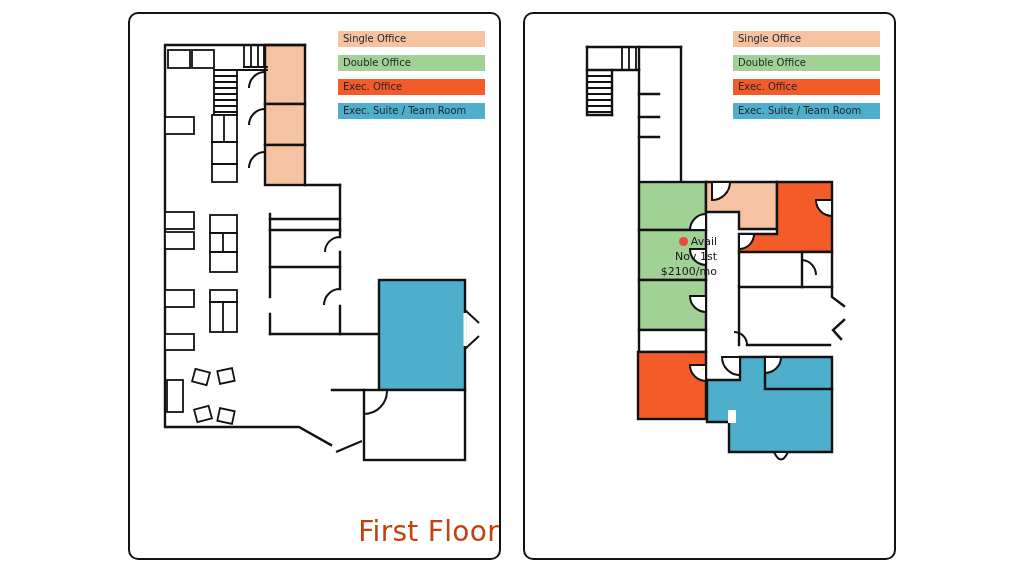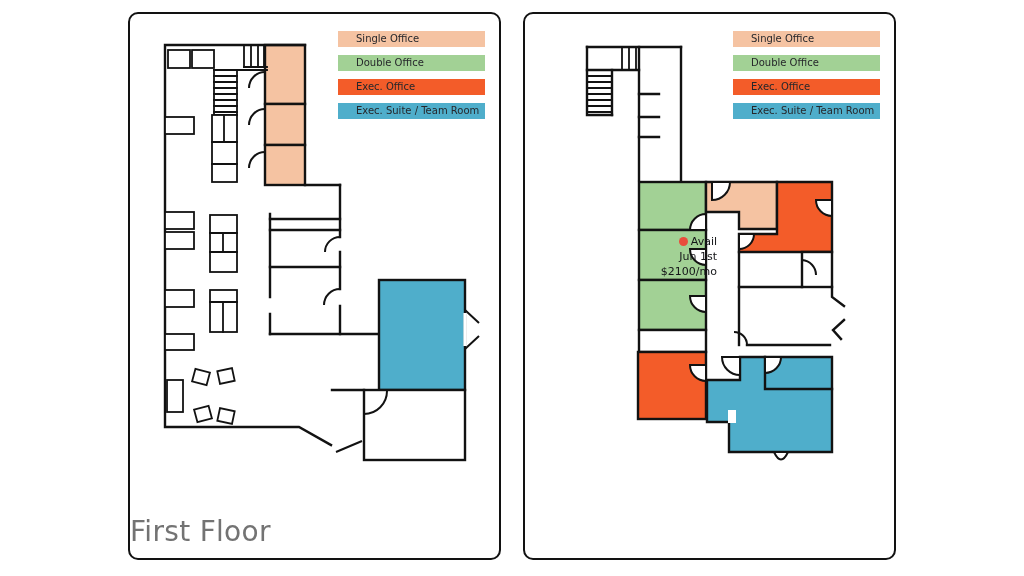--- a/index.html
+++ b/index.html
@@ -5,23 +5,23 @@
   html,body{margin:0;padding:0;background:#ffffff;}
   .stage{position:relative;width:1024px;height:576px;background:#fff;overflow:hidden;
          font-family:"DejaVu Sans","Liberation Sans",sans-serif;color:#1a1a1a;}
   .panel{position:absolute;top:12px;width:373px;height:548px;background:#fff;
          border:2.5px solid #121212;border-radius:10px;box-sizing:border-box;}
   .panel.p1{left:128px;}
   .panel.p2{left:523px;}
   .plan{position:absolute;left:0;top:0;}
   .legend{position:absolute;left:208px;top:17px;width:150px;}
   .lrow{width:147px;height:16px;margin-bottom:8px;font-size:10px;line-height:16px;
-        padding-left:18px;box-sizing:border-box;color:#26272b;white-space:nowrap;overflow:hidden;}
-  .title{position:absolute;left:0;right:0;top:501px;text-align:left;
-         font-size:28px;letter-spacing:.3px;color:#737373;}
+        padding-left:5px;box-sizing:border-box;color:#26272b;white-space:nowrap;overflow:hidden;}
+  .title{position:absolute;left:0;right:0;top:501px;text-align:right;
+         font-size:28px;letter-spacing:.3px;color:#c2410c;}
   .avail-note{position:absolute;left:100px;top:220px;width:92px;text-align:right;
               font-size:11px;line-height:15px;color:#141518;}
   .dot{display:inline-block;width:9px;height:9px;border-radius:50%;margin-right:3px;
        vertical-align:-1px;}
   
   .wall{fill:none;stroke:var(--c-wall,#121212);stroke-width:2.4;stroke-linecap:square;stroke-linejoin:miter;}
   .room{stroke:var(--c-wall,#121212);stroke-width:2.4;stroke-linejoin:miter;}
   .furn{fill:#ffffff;stroke:var(--c-wall,#121212);stroke-width:1.8;stroke-linecap:square;}
   .furnl{fill:none;stroke:var(--c-wall,#121212);stroke-width:1.8;stroke-linecap:square;}
   .arc{fill:none;stroke:var(--c-wall,#121212);stroke-width:2;}
@@ -183,18 +183,18 @@
 
     <div class="legend">
       <div class="lrow" style="background-color: rgb(245, 195, 162);"><span>Single Office</span></div>
       <div class="lrow" style="background-color: rgb(162, 209, 149);"><span>Double Office</span></div>
       <div class="lrow" style="background-color: rgb(243, 92, 41);"><span>Exec. Office</span></div>
       <div class="lrow" style="background-color: rgb(79, 174, 203);"><span>Exec. Suite / Team Room</span></div>
     </div>
 
     <div class="avail-note">
       <div><span class="dot" style="background-color: rgb(233, 76, 60);"></span><span>Avail</span></div>
-      <div>Jun 1st</div>
+      <div>Nov 1st</div>
       <div>$2100/mo</div>
     </div>
 
   </div>
 </div>
 
 </body></html>

